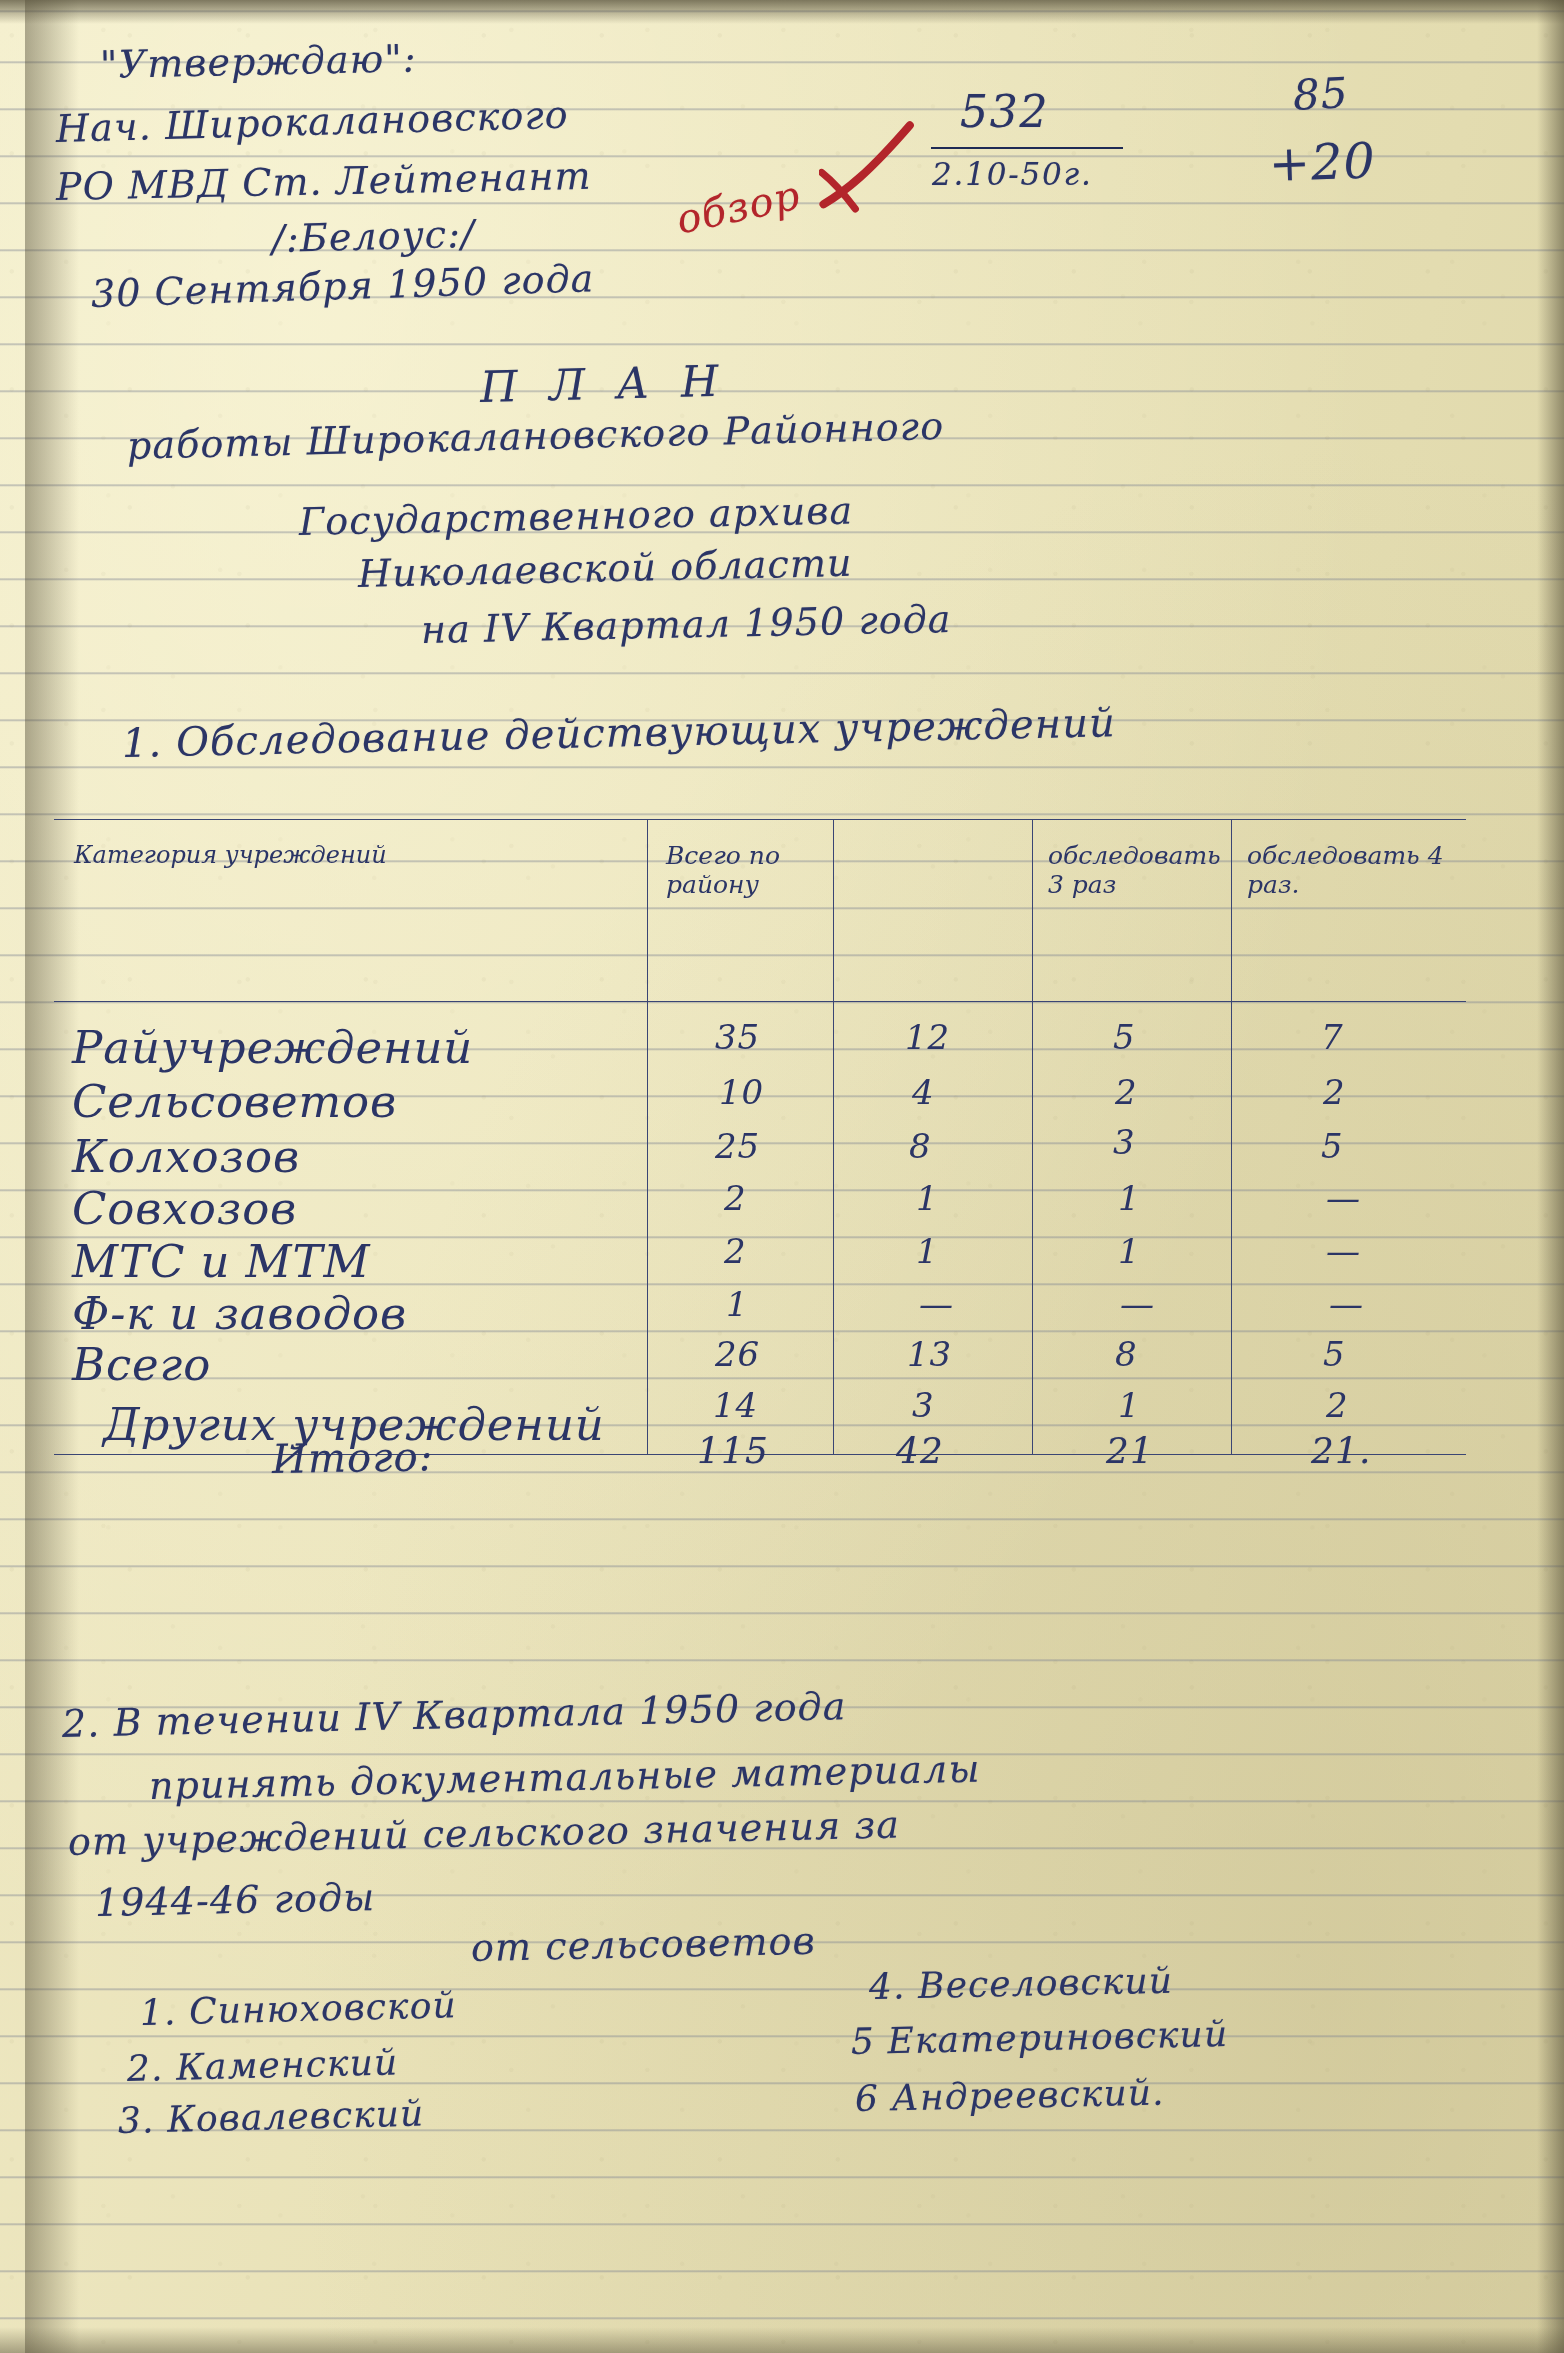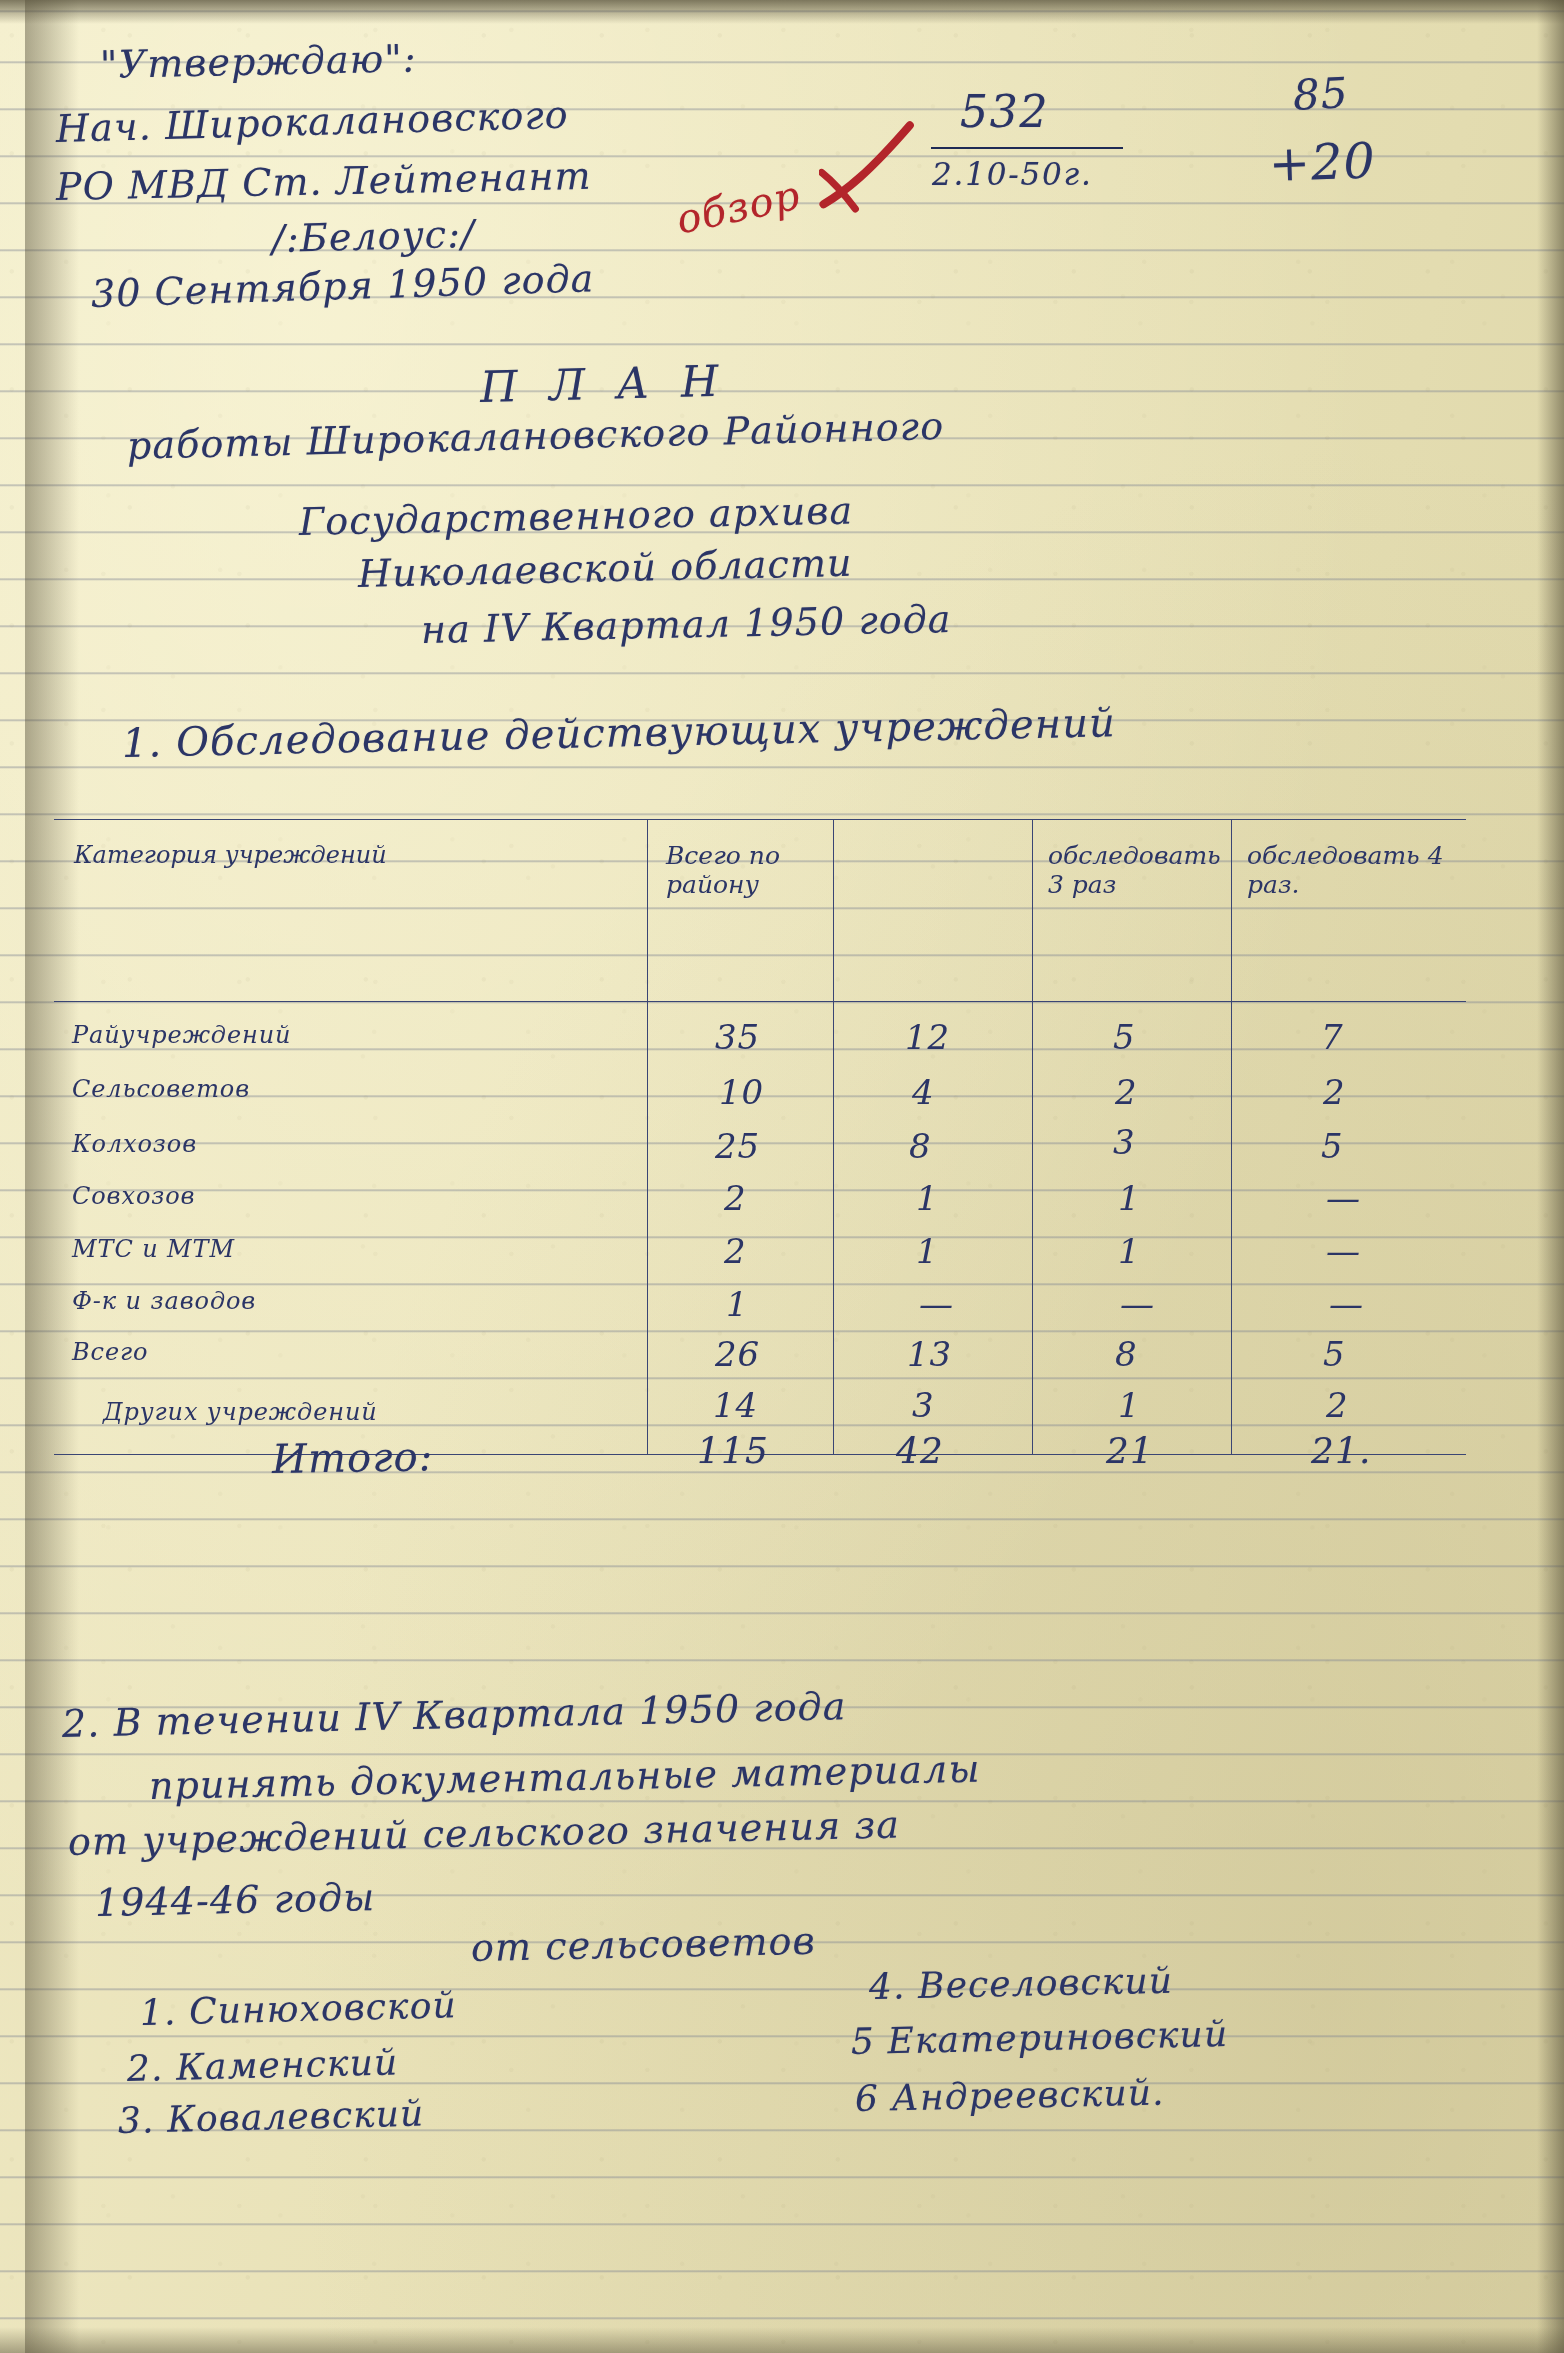--- a/index.html
+++ b/index.html
@@ -121,21 +121,21 @@
     left: 0; right: 0;
     border-top: 1.8px solid #3a4574;
   }
   .cell {
     position: absolute;
     font-family: "DejaVu Serif", serif;
     font-style: italic;
     color: #2b3566;
     white-space: nowrap;
   }
-  .rowlabel { font-size: 24px; letter-spacing: 0.9px; }
+  .rowlabel { font-size: 45px; letter-spacing: 0.9px; }
   .rownum   { font-size: 34px; letter-spacing: 0.9px; }
   .headtxt  { font-size: 25px; line-height: 1.15; white-space: normal; }
 
   
   .frac-line {
     position: absolute;
     border-top: 2.7px solid #1e2a55;
   }
   
   #red-check {

